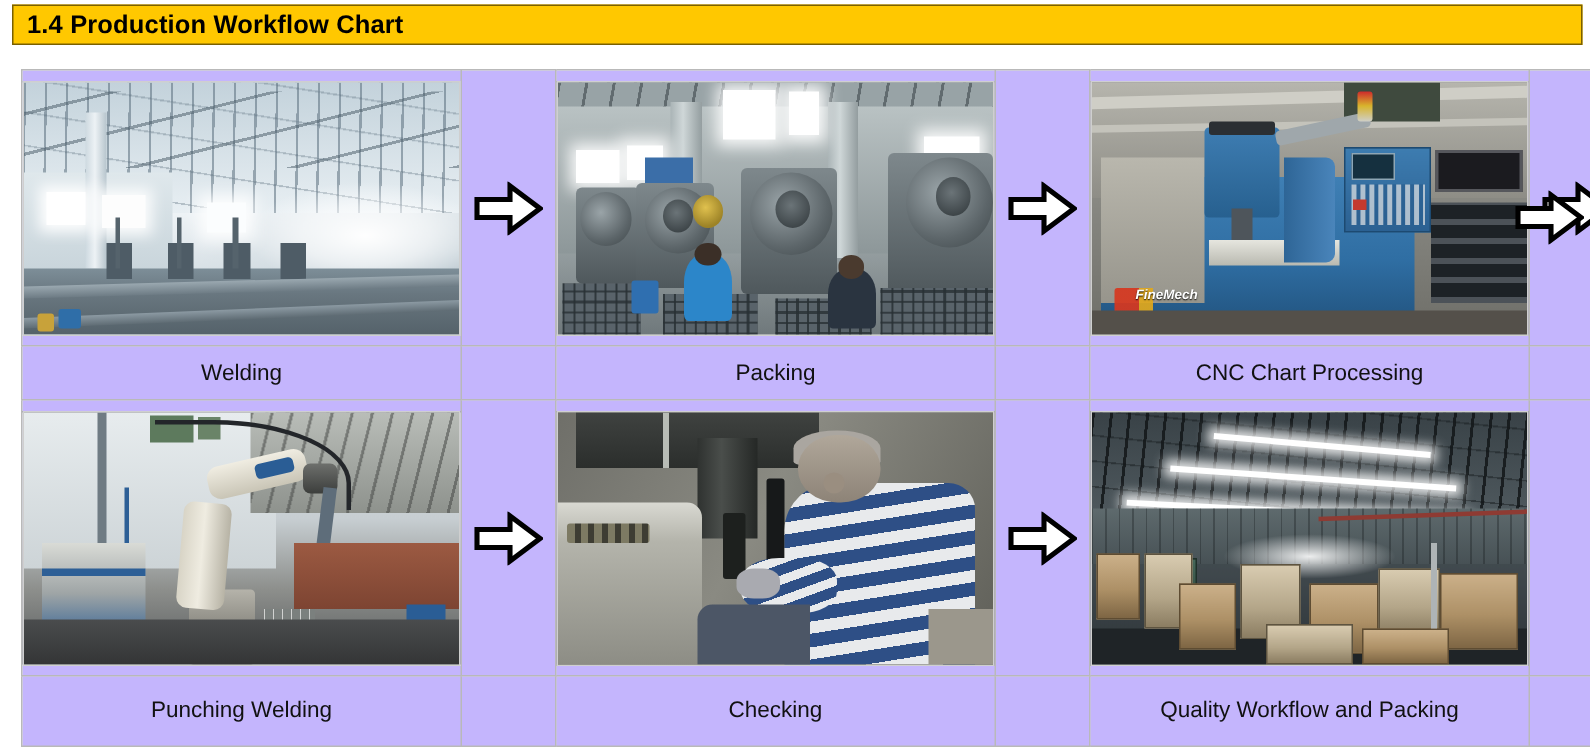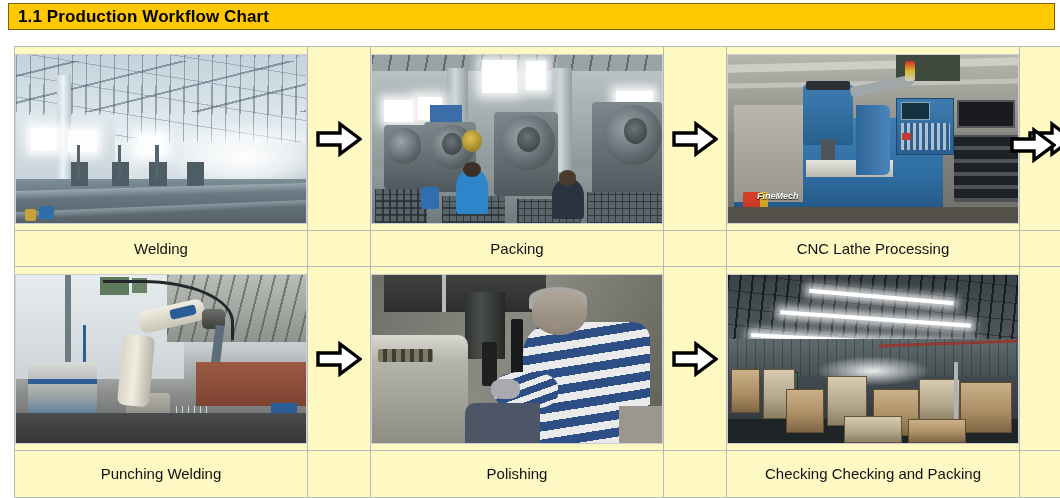--- a/index.html
+++ b/index.html
@@ -27,21 +27,21 @@
   .wf-table{
     position:absolute;left:14px;top:46px;
     width:1002px;height:452px;
     border-collapse:collapse;
     table-layout:fixed;
   }
   .wf-table td{
     border:1px solid #b9b9b9;
     padding:0;margin:0;
     vertical-align:middle;
-    background:#fef9c3;
+    background:#c4b5fd;
   }
   .col-img{width:292px;}
   .col-arrow{width:62px;}
   .r-img{height:182px;}
   .r-cap{height:36px;}
   .r-cap2{height:46px;}
   .cap{
     text-align:center;font-size:15px;color:#111;
     line-height:1.35;padding:2px 4px;
     font-family:"Liberation Sans", sans-serif;
@@ -244,21 +244,21 @@
   .p6-b7{left:80%;bottom:6%;width:18%;height:30%;}
   .p6-b8{left:40%;bottom:0;width:20%;height:16%;}
   .p6-b9{left:62%;bottom:0;width:20%;height:14%;}
   .p6-g1{left:12%;bottom:22%;width:12%;height:20%;}
   .p6-pole{left:78%;bottom:14%;width:1.2%;height:34%;background:#aeb4b6;}
 </style>
 </head>
 <body>
 
 <div class="header-bar">
-  <span class="header-title">1.1 Production Workflow Chart</span>
+  <span class="header-title">1.4 Production Workflow Chart</span>
 </div>
 
 <table class="wf-table">
   <tbody>
 
     <tr class="r-img">
       <td class="col-img imgcell">
         <div class="photo p1">
           <div class="p1-roof"></div>
           <div class="p1-truss"></div>
@@ -374,21 +374,21 @@
     <tr class="r-cap">
       <td>
         <div class="cap">Welding</div>
       </td>
       <td></td>
       <td>
         <div class="cap">Packing</div>
       </td>
       <td></td>
       <td>
-        <div class="cap">CNC Lathe Processing</div>
+        <div class="cap">CNC Chart Processing</div>
       </td>
       <td></td>
     </tr>
 
     <tr class="r-img">
       <td class="col-img imgcell">
         <div class="photo p4">
           <div class="p4-wall"></div>
           <div class="p4-roof"></div>
           <div class="p4-grn"></div>
@@ -475,25 +475,25 @@
 
       <td class="col-arrow"></td>
     </tr>
 
     <tr class="r-cap2">
       <td>
         <div class="cap">Punching Welding</div>
       </td>
       <td></td>
       <td>
-        <div class="cap">Polishing</div>
+        <div class="cap">Checking</div>
       </td>
       <td></td>
       <td>
-        <div class="cap">Checking Checking and Packing</div>
+        <div class="cap">Quality Workflow and Packing</div>
       </td>
       <td></td>
     </tr>
   </tbody>
 </table>
 
 <div class="arrow-outside">
   <svg class="arrow-right" width="46" height="36" viewBox="0 0 46 36" aria-hidden="true">
     <polygon points="2,12 24,12 24,3 44,18 24,33 24,24 2,24" fill="#ffffff" stroke="#000000" stroke-width="3.4" stroke-linejoin="miter"></polygon>
   </svg>

